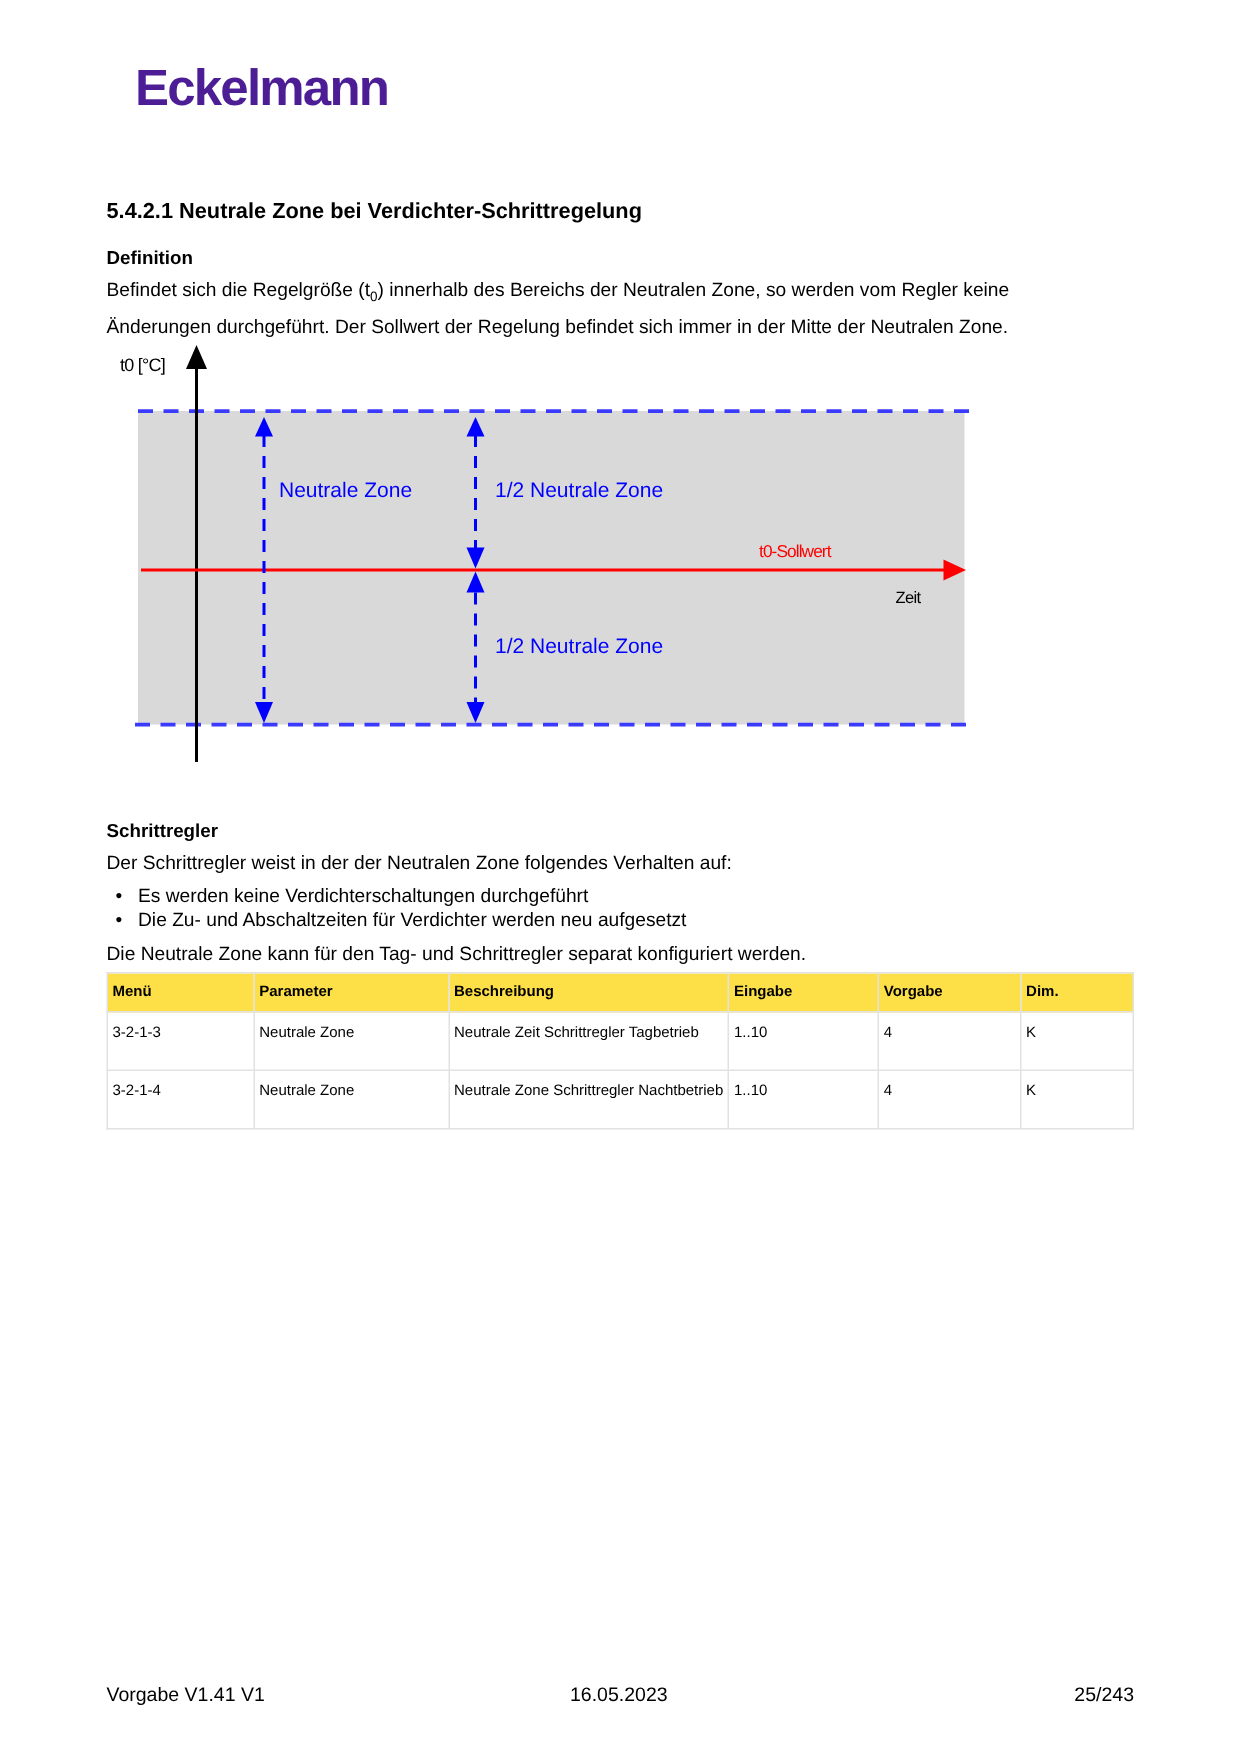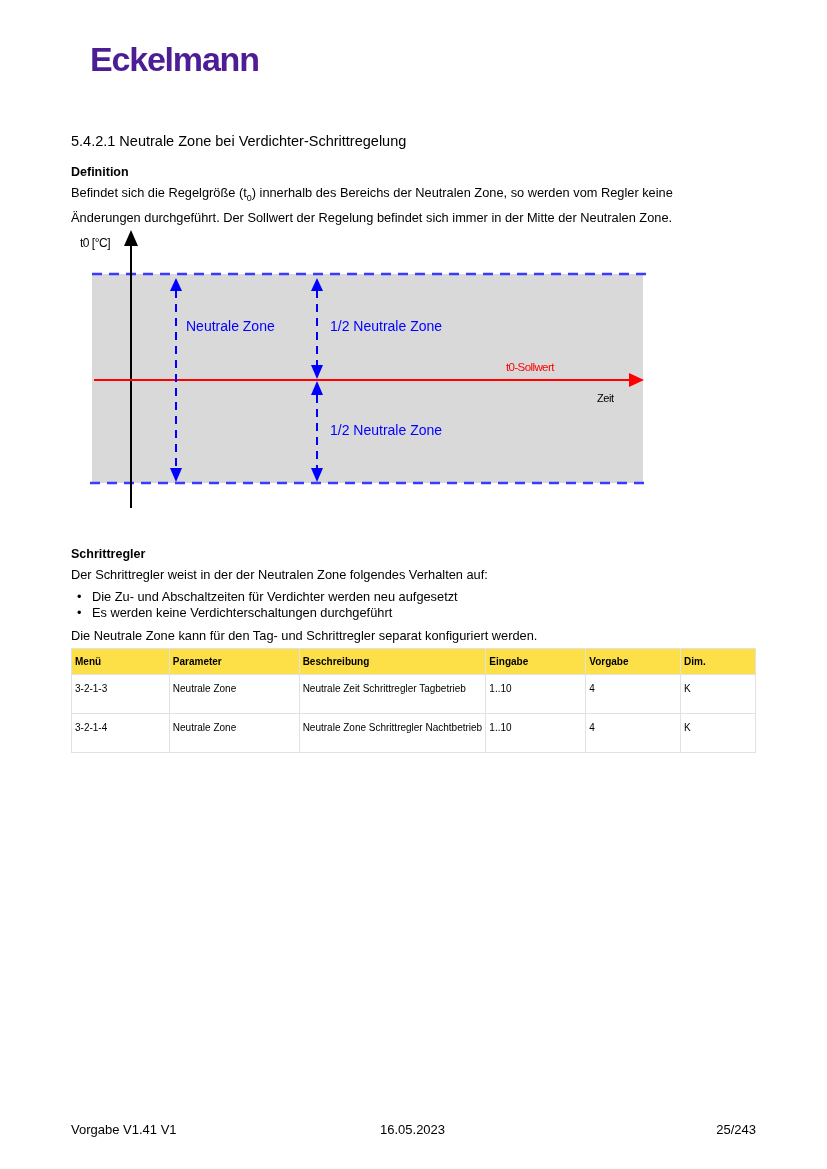--- a/index.html
+++ b/index.html
@@ -1,20 +1,20 @@
 <!DOCTYPE html>
 <html><head>
 <meta charset="utf-8">
 <style>
   html, body { margin: 0; padding: 0; background: #ffffff; }
   body { width: 827px; height: 1169px; position: relative; overflow: hidden;
          font-family: "Liberation Sans", sans-serif; color: #000; }
   .logo { position: absolute; left: 70px; top: 40px; font-size: 34px; font-weight: bold;
           color: #4c1d95; letter-spacing: -1.2px; margin-left: 20px; }
-  .h-section { position: absolute; left: 71px; top: 133px; font-size: 14.5px; font-weight: normal; }
+  .h-section { position: absolute; left: 71px; top: 133px; font-size: 14.5px; font-weight: bold; }
   .h-sub { position: absolute; left: 71px; font-size: 12.5px; font-weight: bold; }
   .para { position: absolute; left: 71px; font-size: 12.8px; line-height: 19px; width: 690px; }
   .para sub { font-size: 9px; }
   ul.bullets { position: absolute; left: 71px; top: 589px; margin: 0; padding: 0; list-style: none;
                font-size: 12.8px; line-height: 16px; }
   ul.bullets li { padding-left: 21px; position: relative; }
   ul.bullets li::before { content: "•"; position: absolute; left: 6px; }
   svg.diagram { position: absolute; left: 0; top: 0; }
   table.params { position: absolute; left: 71px; top: 648px; width: 685px; border-collapse: collapse;
                  font-size: 10px; }
@@ -71,22 +71,22 @@
   <text x="186" y="331" font-family="Liberation Sans, sans-serif" font-size="14" fill="#0000ff">Neutrale Zone</text>
   <text x="330" y="331" font-family="Liberation Sans, sans-serif" font-size="14" fill="#0000ff">1/2 Neutrale Zone</text>
   <text x="330" y="435" font-family="Liberation Sans, sans-serif" font-size="14" fill="#0000ff">1/2 Neutrale Zone</text>
   <text x="506" y="371" font-family="Liberation Sans, sans-serif" font-size="11.5" fill="#ff0000" letter-spacing="-0.6">t0-Sollwert</text>
   <text x="597" y="402" font-family="Liberation Sans, sans-serif" font-size="11" fill="#000" letter-spacing="-0.4">Zeit</text>
 </svg>
 
 <div class="h-sub" style="top:547px">Schrittregler</div>
 <div class="para" style="top:565px">Der Schrittregler weist in der der Neutralen Zone folgendes Verhalten auf:</div>
 <ul class="bullets">
+  <li>Es werden keine Verdichterschaltungen durchgeführt</li>
   <li>Die Zu- und Abschaltzeiten für Verdichter werden neu aufgesetzt</li>
-  <li>Es werden keine Verdichterschaltungen durchgeführt</li>
 </ul>
 <div class="para" style="top:626px">Die Neutrale Zone kann für den Tag- und Schrittregler separat konfiguriert werden.</div>
 
 <table class="params">
   <colgroup>
     <col style="width:98px">
       <col style="width:130px">
       <col style="width:187px">
       <col style="width:100px">
       <col style="width:95px">

